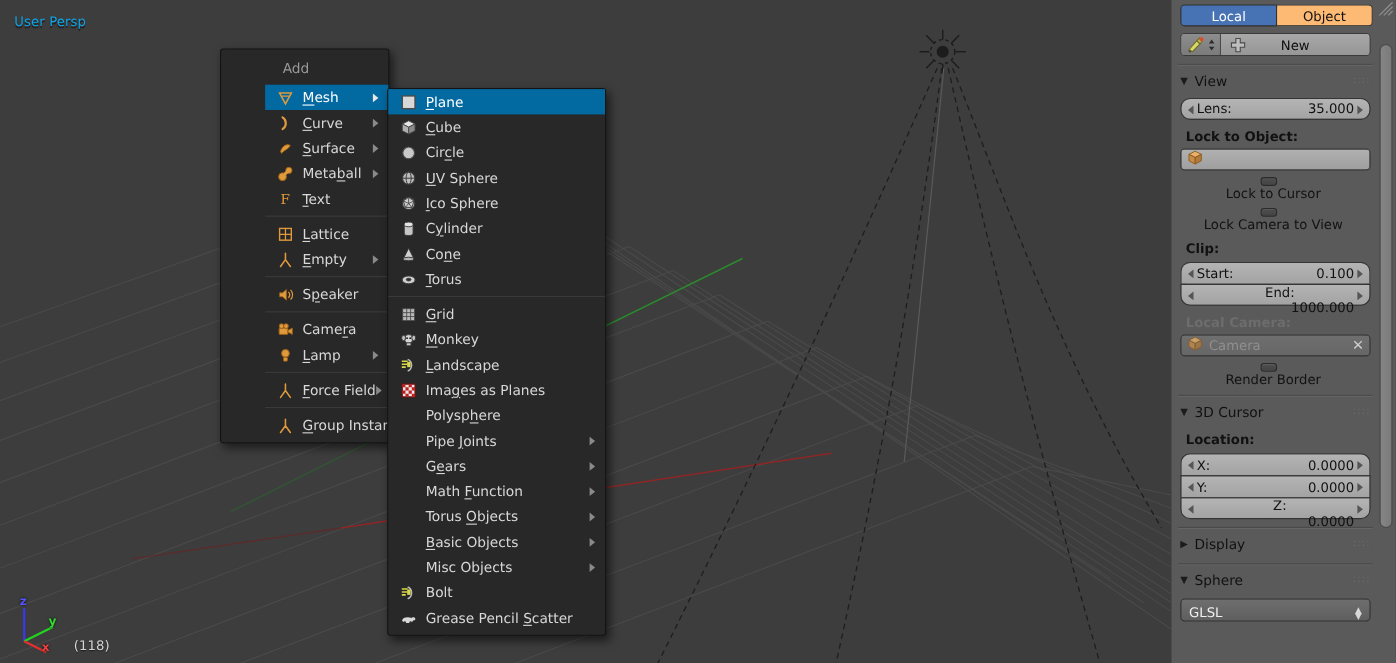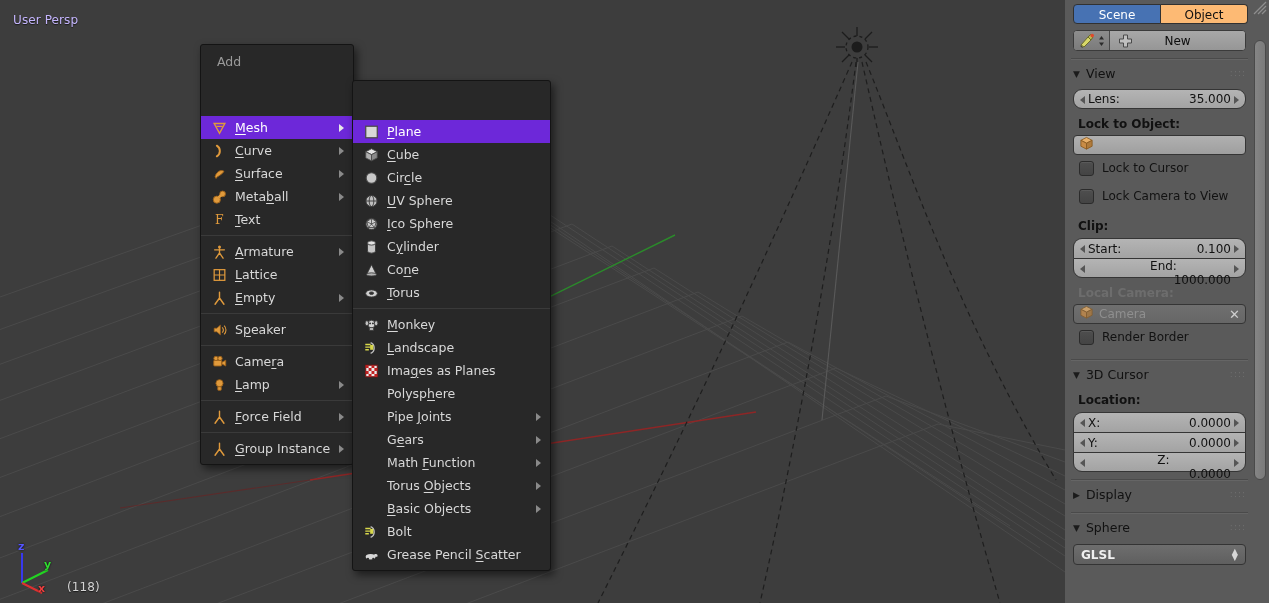--- a/index.html
+++ b/index.html
@@ -15,40 +15,41 @@
   #viewport {
     position: absolute; left: 0; top: 0;
     width: 1065px; height: 603px;
     background: #3d3d3d;
     overflow: hidden;
   }
   #vp-svg { position: absolute; left: 0; top: 0; }
 
   .vp-label {
     position: absolute;
-    color: #c4b5fd;
+    color: #0ea5e9;
     font-size: 12px;
     letter-spacing: .1px;
     text-shadow: 0 1px 1px rgba(0,0,0,.6);
   }
   #hud-persp { left: 13px; top: 13px; }
   #hud-frame { left: 67px; top: 580px; color:#d5d5d5;text-align:right; }
 
   .axis-letter { position:absolute; font-size:11px; font-weight:bold; text-shadow:0 0 2px #000; }
 
   
   #menu-add {
     position: absolute; left: 200px; top: 44px;
     width: 154px;
     background: #282828;
     border: 1px solid #141414;
     border-radius: 3px;
     box-shadow: 3px 4px 9px rgba(0,0,0,.55);
     padding-bottom: 4px;
     z-index: 40;
+    padding-left: 40px;
   }
   #menu-mesh {
     position: absolute; left: 352px; top: 80px;
     width: 199px;
     background: #282828;
     border: 1px solid #141414;
     border-radius: 3px;
     box-shadow: 3px 4px 9px rgba(0,0,0,.55);
     padding-bottom: 4px;
     z-index: 41;
@@ -60,21 +61,21 @@
   .menu-item {
     position: relative;
     display: flex; align-items: center;
     height: 23px;
     color: #d8d8d8;
     font-size: 12.5px;
     padding-left: 8px;
     cursor: default;
     white-space: nowrap;
   }
-  .menu-item.sel { background: #6d28d9; color: #ffffff; margin-top: 39px; }
+  .menu-item.sel { background: #0369a1; color: #ffffff; }
   .menu-item .ic {
     width: 20px; height: 18px;
     display: inline-flex; align-items: center; justify-content: center;
     flex: 0 0 20px;
     margin-right: 6px;
   }
   .menu-item .lbl { flex: 1 1 auto; }
   .menu-item .lbl u { text-decoration: underline; text-underline-offset: 1.5px; }
   .menu-item .arrow {
     width: 0; height: 0; margin-right: 9px;
@@ -176,35 +177,35 @@
   .objfield {
     display:flex; align-items:center;
     height: 20px; margin: 4px 8px 0 8px;
     background: linear-gradient(#b0b0b0,#9f9f9f);
     border: 1px solid #353535; border-radius: 4px;
     padding: 0 5px; font-size: 12px; color:#111;
   }
   .objfield.empty { background: linear-gradient(#6f6f6f,#666); color:#8f8f8f; }
   .objfield .xbtn { margin-left:auto; color:#cfcfcf; font-size:13px; }
 
-  .chkrow { display:flex; align-items:flex-start; height:22px; margin: 6px 8px 0 14px; }
+  .chkrow { display:flex; align-items:center; height:22px; margin: 6px 8px 0 4px; flex-direction: column; }
   .chkbox {
     width: 15px; height: 15px; border-radius: 3px;
     background: linear-gradient(#4e4e4e,#444);
     border: 1px solid #2b2b2b; margin-right: 8px;
     box-shadow: inset 0 1px 0 rgba(255,255,255,.07);
   }
   .chkrow .ctext { color:#121212; font-size:12px; }
 
   .selbox {
-    display:flex; align-items:center;
+    display:flex; align-items:flex-end;
     height: 21px; margin: 6px 8px 0 8px;
     background: linear-gradient(#6e6e6e,#5f5f5f);
     border: 1px solid #343434; border-radius: 4px;
-    padding: 0 7px; color:#f0f0f0; font-size:12px;font-weight:bold;
+    padding: 0 7px; color:#f0f0f0; font-size:12px;
   }
   .selbox .updown { margin-left:auto; display:flex; flex-direction:column; line-height:6px; color:#d8d8d8; font-size:8px; }
 
   
   #sb-scroll { position:absolute; right:3px; top:0; width:12px; height:603px; }
   #sb-thumb {
     position:absolute; left:0; top:40px; width:12px; height:440px;
     background: linear-gradient(90deg,#858585,#7a7a7a);
     border: 1px solid #4a4a4a; border-radius: 6px;
   }
@@ -362,30 +363,20 @@
               <text x="4" y="14" font-family="DejaVu Serif" font-size="14" fill="#e09a3c">F</text>
             </svg>
           </span>
                <span class="lbl"><u>T</u>ext</span>
 
              </div>
         <div class="menu-sep"></div>
         <div class="menu-item">
                <span class="ic">
             <svg width="17" height="16" viewBox="0 0 18 18">
-              <circle cx="9" cy="3.4" r="1.7" fill="#e09a3c"></circle>
-              <path d="M9 5.2 L9 10 M3.5 6.6 L14.5 6.6 M9 10 L5 16 M9 10 L13 16" stroke="#e09a3c" stroke-width="1.5" fill="none" stroke-linecap="round"></path>
-            </svg>
-          </span>
-               <span class="lbl"><u>A</u>rmature</span>
-               <span class="arrow"></span>
-             </div>
-        <div class="menu-item">
-               <span class="ic">
-            <svg width="17" height="16" viewBox="0 0 18 18">
               <rect x="3" y="3" width="12" height="12" fill="none" stroke="#e09a3c" stroke-width="1.4"></rect>
               <path d="M9 3 L9 15 M3 9 L15 9" stroke="#e09a3c" stroke-width="1.3"></path>
             </svg>
           </span>
                <span class="lbl"><u>L</u>attice</span>
 
              </div>
         <div class="menu-item">
                <span class="ic">
             <svg width="17" height="16" viewBox="0 0 18 18">
@@ -530,20 +521,30 @@
                <span class="ic">
             <svg width="17" height="16" viewBox="0 0 18 18">
               <ellipse cx="9" cy="9.5" rx="6.6" ry="4" fill="#d0d0d0" stroke="#3a3a3a"></ellipse>
               <ellipse cx="9" cy="9.2" rx="2.4" ry="1.4" fill="#2e2e2e" stroke="#3a3a3a"></ellipse>
             </svg>
           </span>
                <span class="lbl"><u>T</u>orus</span>
 
              </div>
         <div class="menu-sep"></div>
+        <div class="menu-item">
+               <span class="ic">
+            <svg width="17" height="16" viewBox="0 0 18 18">
+              <rect x="3" y="3" width="12" height="12" fill="#b9b9b9" stroke="#4a4a4a" stroke-width=".8"></rect>
+              <path d="M7 3 V15 M11 3 V15 M3 7 H15 M3 11 H15" stroke="#4a4a4a" stroke-width=".9"></path>
+            </svg>
+          </span>
+               <span class="lbl"><u>G</u>rid</span>
+
+             </div>
         <div class="menu-item">
                <span class="ic">
             <svg width="17" height="16" viewBox="0 0 18 18">
               <ellipse cx="9" cy="8" rx="4" ry="4.4" fill="#d5d5d5" stroke="#3a3a3a"></ellipse>
               <ellipse cx="3.8" cy="7" rx="2" ry="2.8" fill="#c2c2c2" stroke="#3a3a3a"></ellipse>
               <ellipse cx="14.2" cy="7" rx="2" ry="2.8" fill="#c2c2c2" stroke="#3a3a3a"></ellipse>
               <circle cx="7.4" cy="7.2" r="1" fill="#222"></circle>
               <circle cx="10.6" cy="7.2" r="1" fill="#222"></circle>
               <path d="M6.6 12 h4.8 v3 h-4.8 z" fill="#c8c8c8" stroke="#3a3a3a"></path>
             </svg>
@@ -596,20 +597,25 @@
                <span class="noic"></span>
                <span class="lbl">Torus <u>O</u>bjects</span>
                <span class="arrow"></span>
              </div>
         <div class="menu-item">
                <span class="noic"></span>
                <span class="lbl"><u>B</u>asic Objects</span>
                <span class="arrow"></span>
              </div>
         <div class="menu-item">
+               <span class="noic"></span>
+               <span class="lbl">Misc Objects</span>
+               <span class="arrow"></span>
+             </div>
+        <div class="menu-item">
                <span class="ic">
             <svg width="17" height="16" viewBox="0 0 18 18">
               <path d="M2 5 h6 M2 8 h6 M2 11 h4" stroke="#d8d84a" stroke-width="1.6"></path>
               <path d="M8 3 A6.5 6.5 0 0 1 8 15" fill="none" stroke="#bdbdbd" stroke-width="1.5"></path>
               <rect x="7.5" y="5.5" width="3.5" height="5.5" fill="#d8d84a"></rect>
             </svg>
           </span>
                <span class="lbl">Bolt</span>
 
              </div>
@@ -625,21 +631,21 @@
                <span class="lbl">Grease Pencil <u>S</u>catter</span>
 
              </div>
       </div>
   </div>
 
   <div id="sidebar">
     <div id="sb-inner">
 
       <div class="tabrow">
-        <div class="tab active">Scene</div>
+        <div class="tab active">Local</div>
         <div class="tab">Object</div>
       </div>
 
       <div class="idrow">
         <div class="idbtn">
           <svg width="17" height="15" viewBox="0 0 17 15">
             <path d="M2 12 L9 4 L12 7 L5 14 Z" fill="#d8d86a" stroke="#6b6b28" stroke-width="1"></path>
             <path d="M9 4 L11.5 1.5 L14 4 L12 7 Z" fill="#b9b955" stroke="#6b6b28" stroke-width="1"></path>
             <circle cx="13.2" cy="2.6" r="1.8" fill="#e04a2a"></circle>
             <path d="M1.5 13 L3.5 14.5" stroke="#3a3a1a" stroke-width="1"></path>

